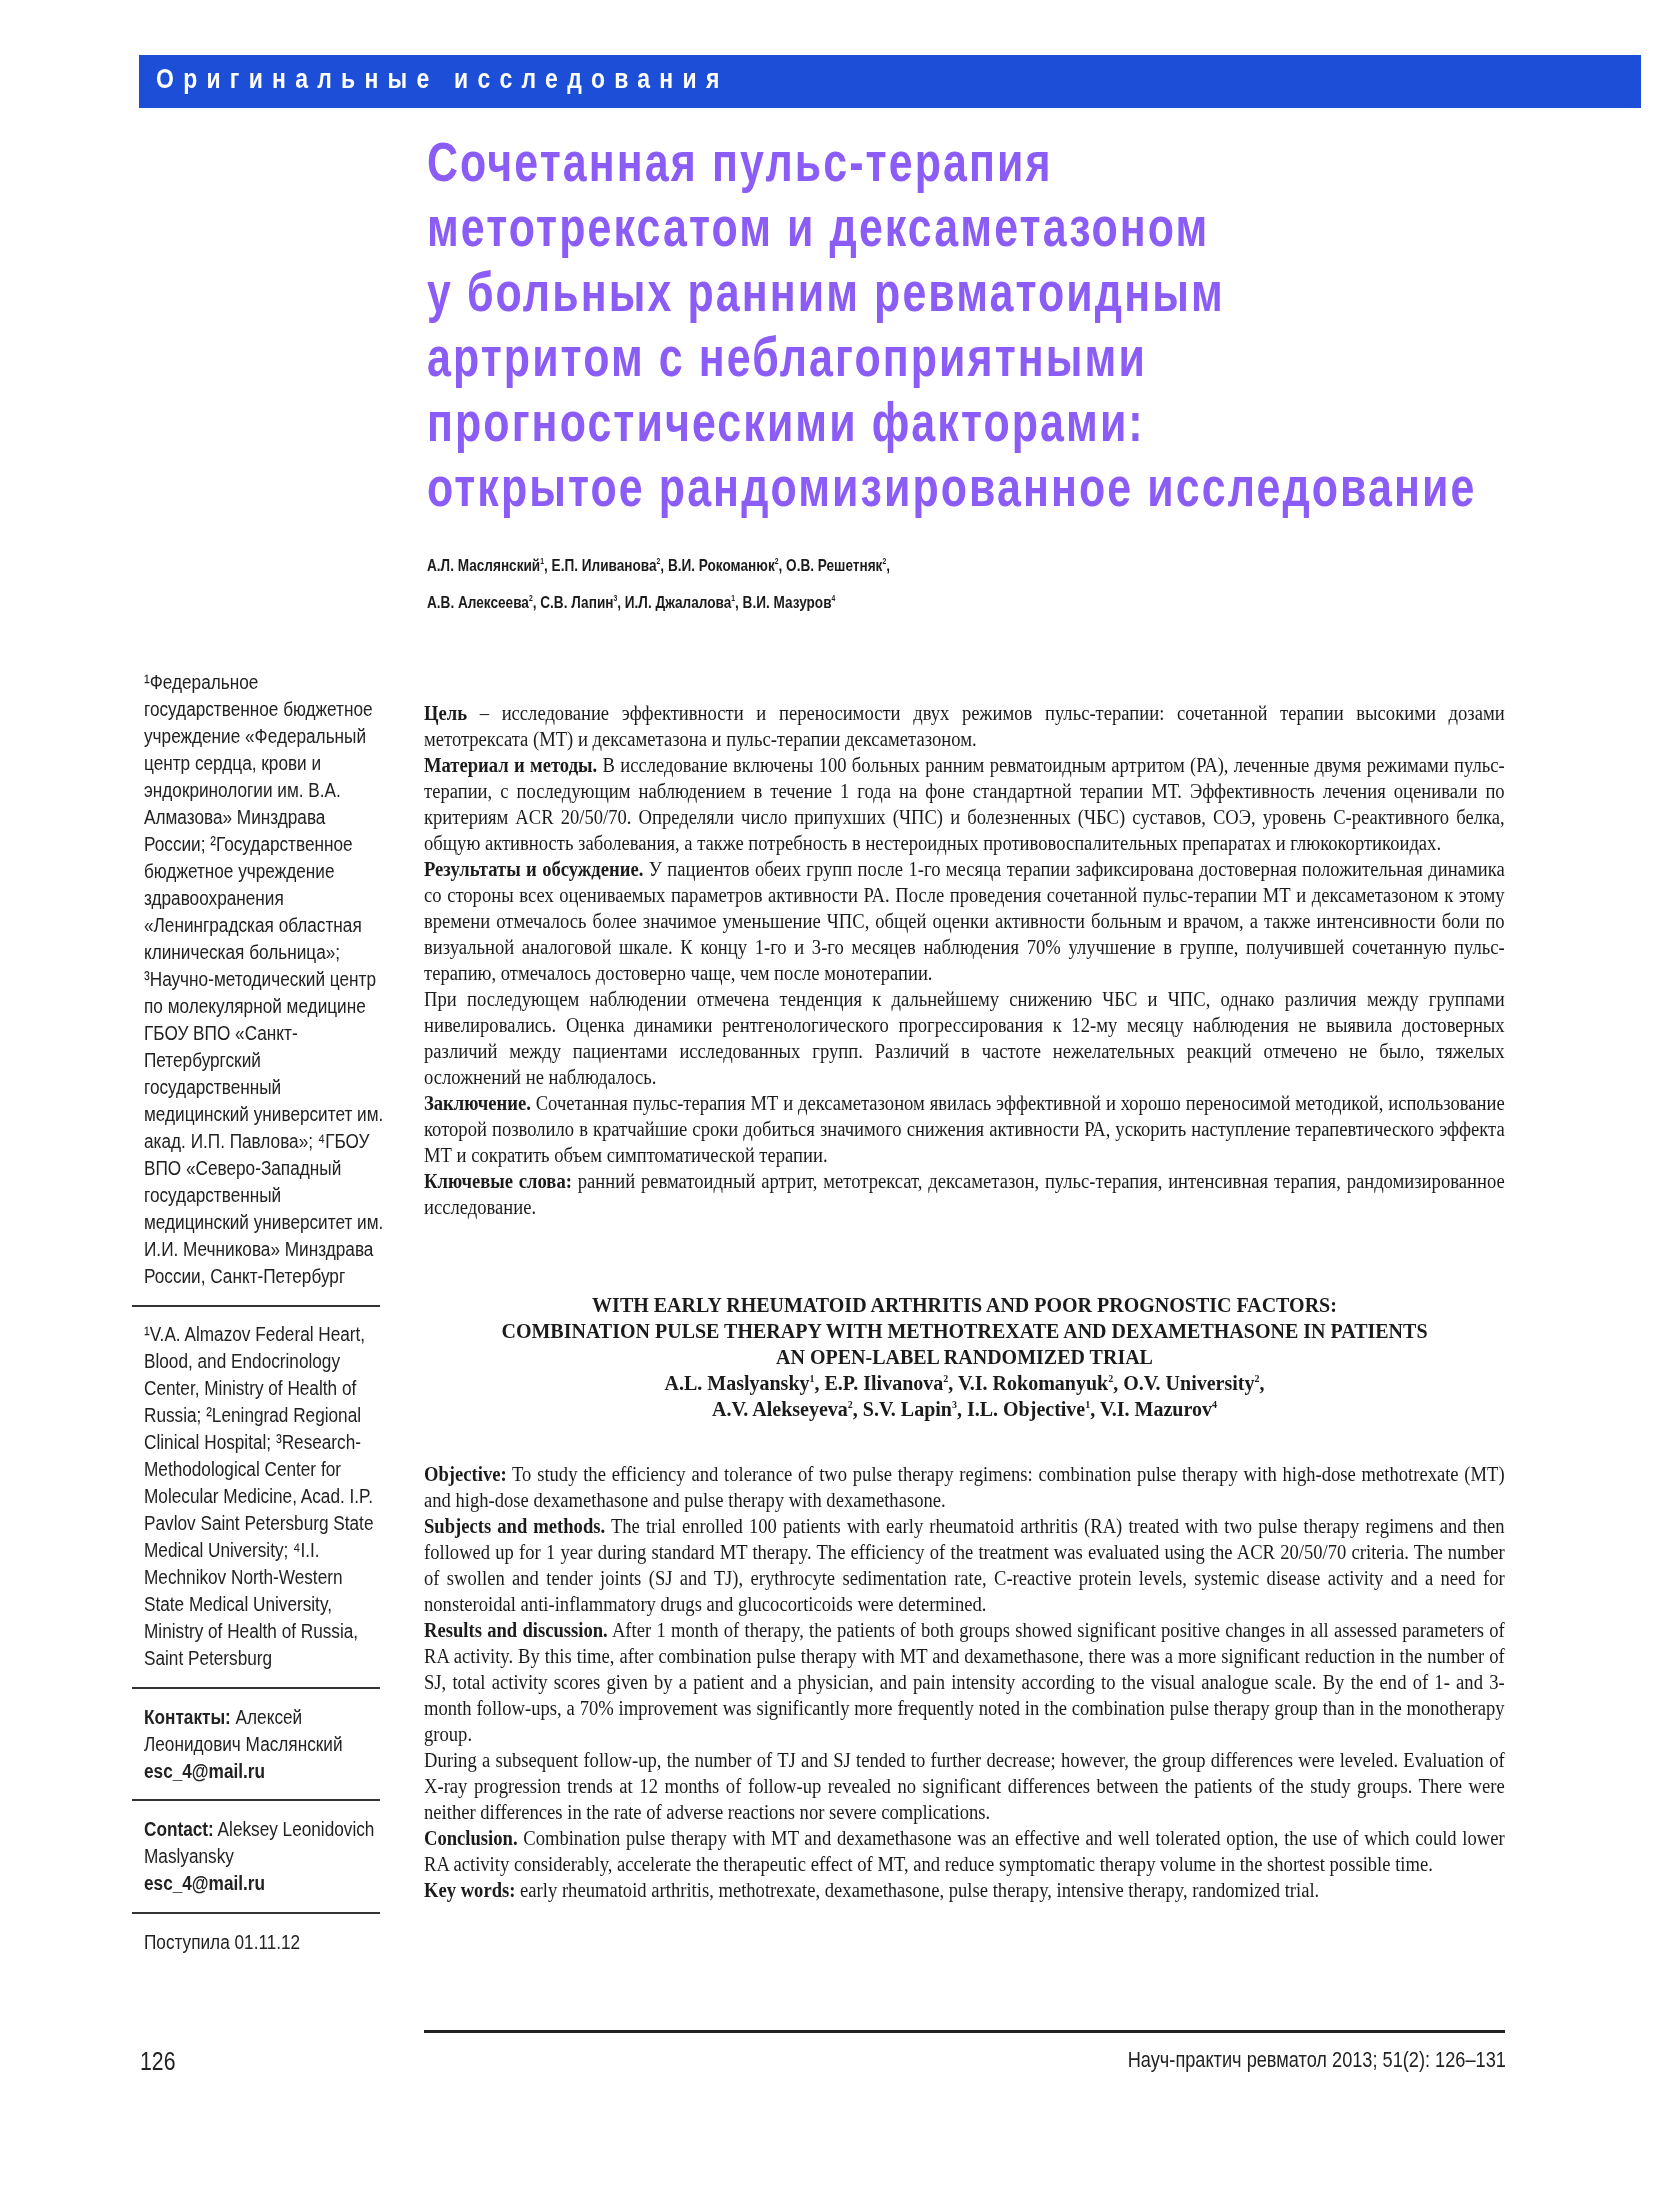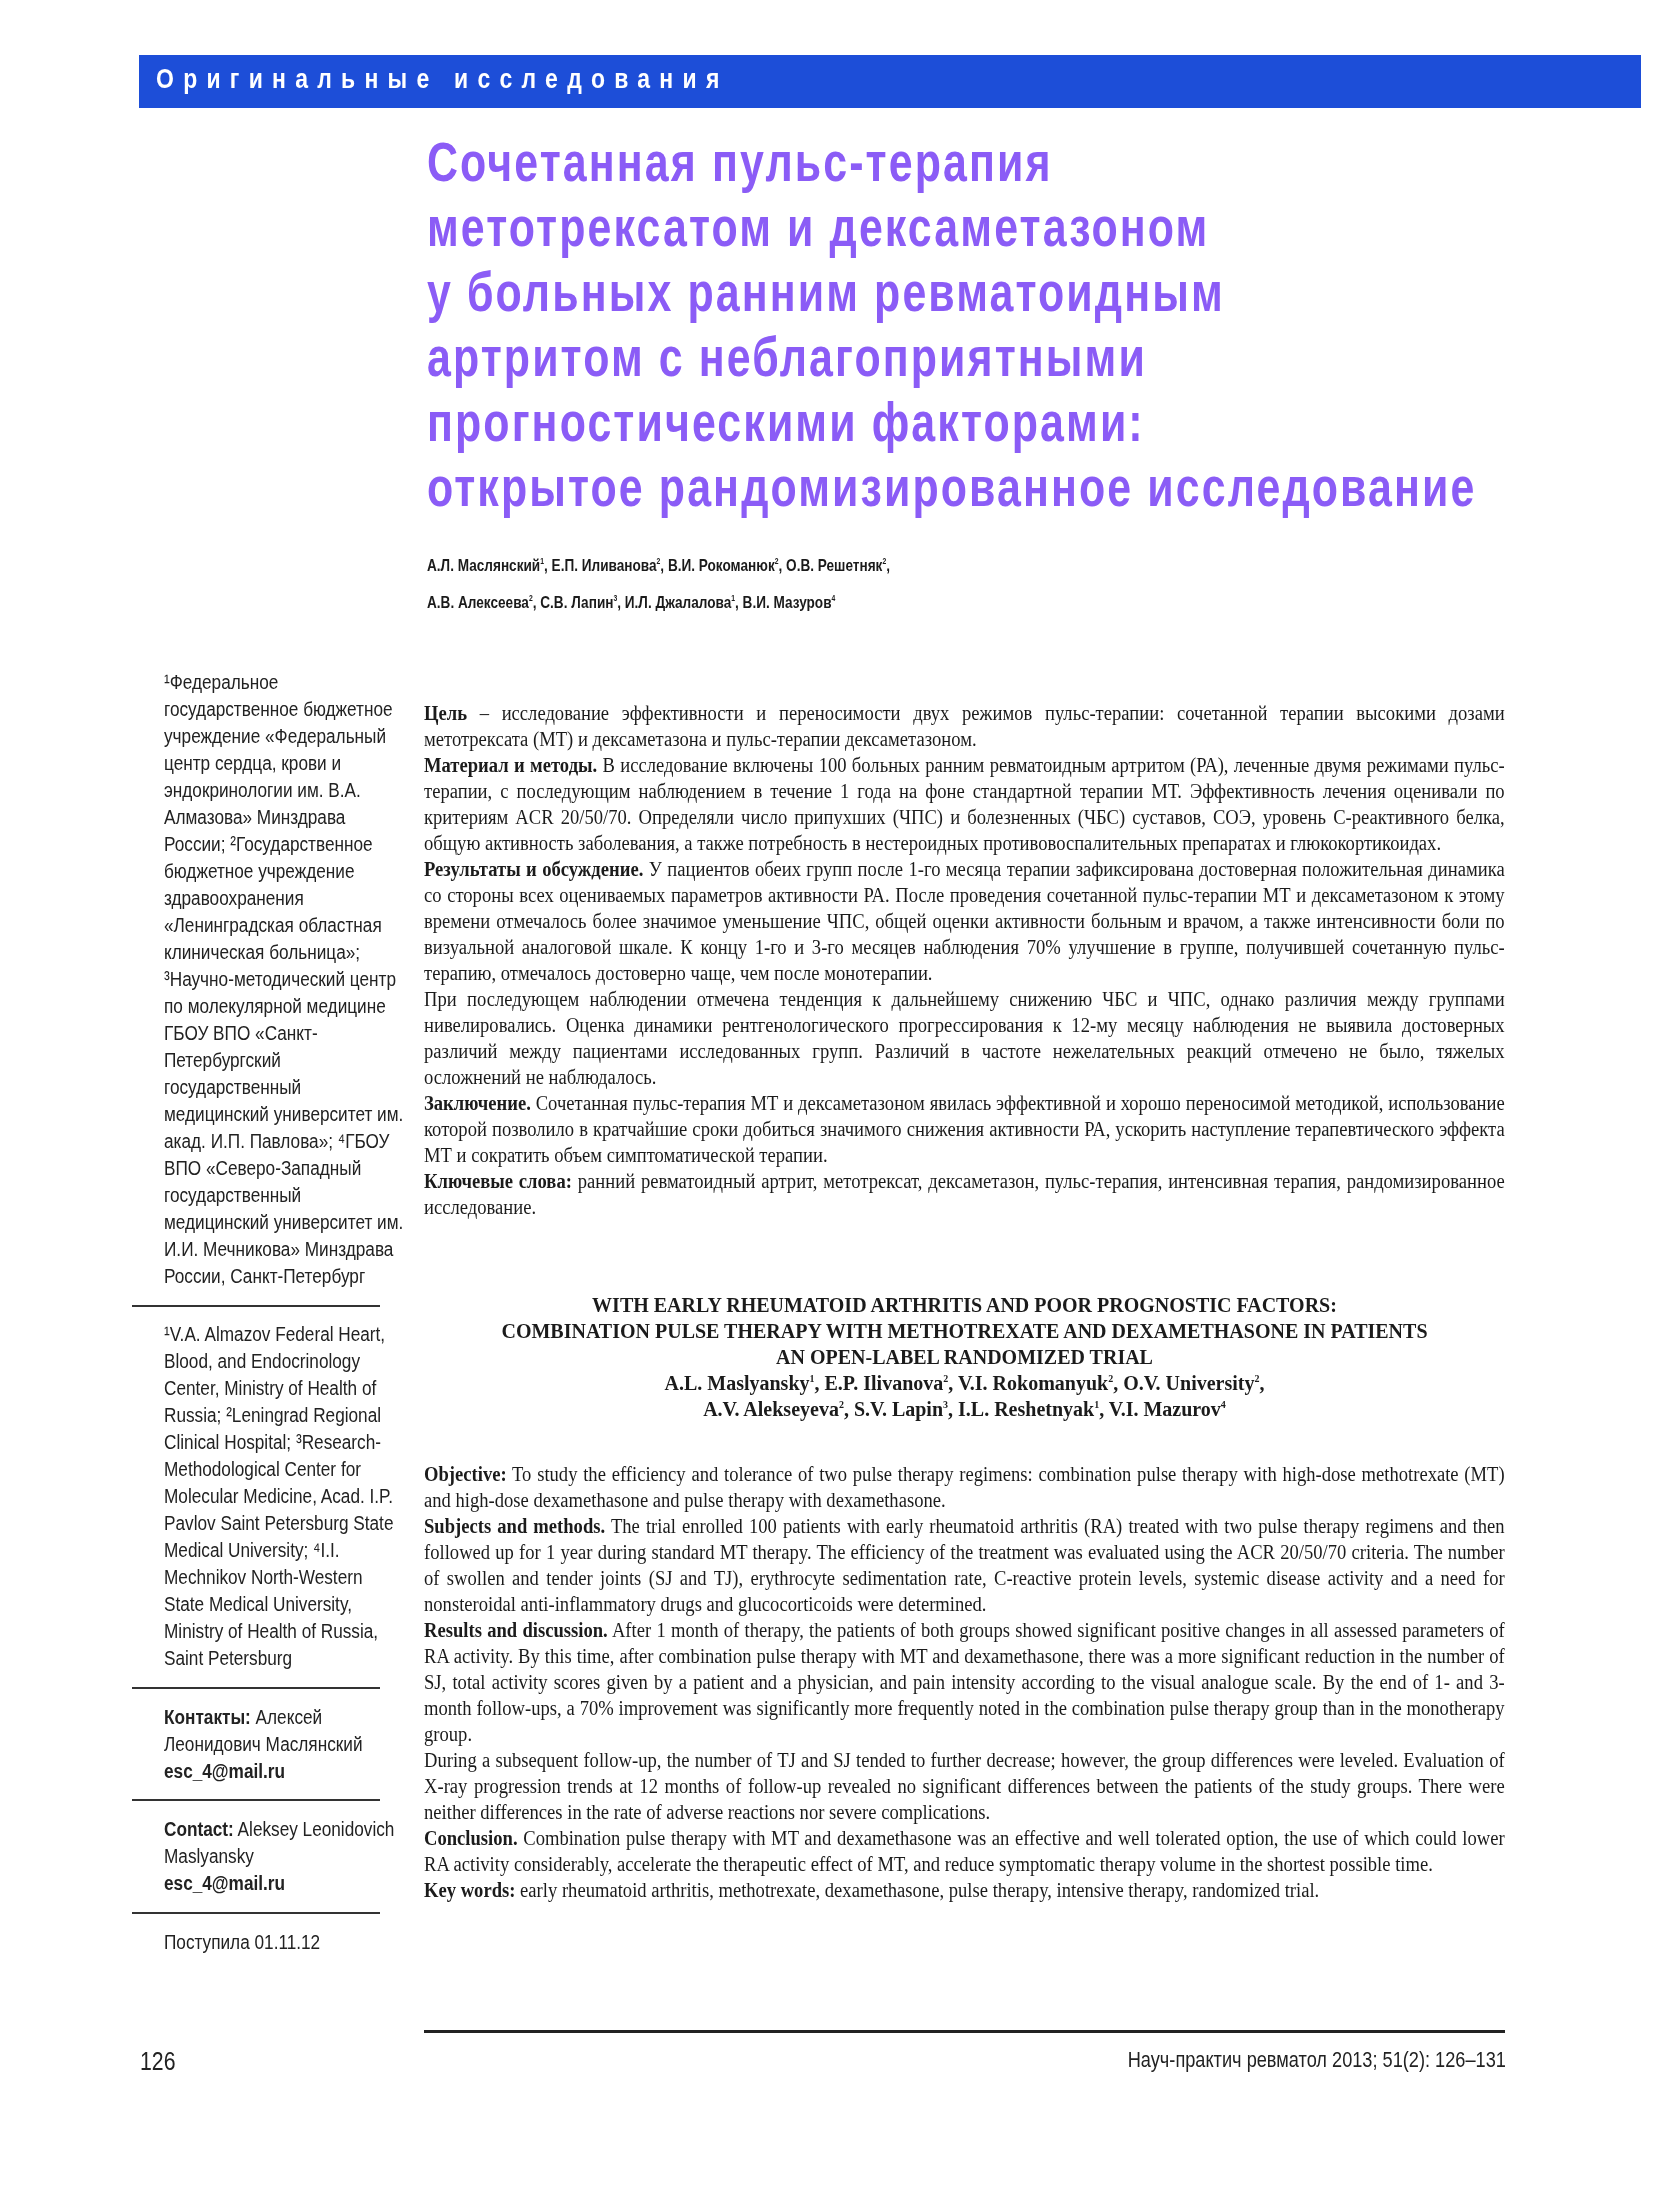--- a/index.html
+++ b/index.html
@@ -25,21 +25,21 @@
     font-family:"Liberation Sans", sans-serif; font-weight:bold;
     font-size:17px; line-height:37px; color:#1b1b1b;
   }
   .authors div { white-space:nowrap; transform:scaleX(0.8); transform-origin:left center; }
   sup { font-size:0.5em; vertical-align:super; line-height:0; }
 
   .sidebar {
     position:absolute; left:139px; top:669px; width:240px;
     font-family:"Liberation Sans", sans-serif; font-size:18.7px; line-height:26px; color:#222;
   }
-  .sidebar .block { padding:0 0 0 5.3px;margin-left:20px; }
+  .sidebar .block { padding:0 0 0 5.3px; }
   .sidebar .rule { height:2px; background:#333; margin:14.7px 0 14.7px -6.7px; width:248px; }
   .sidebar .cond { font-family:"Liberation Sans", sans-serif; font-size:20px; line-height:27px;
     transform:scaleX(0.86); transform-origin:left top; width:280px; }
   .sidebar b { font-weight:bold; }
 
   .main {
     position:absolute; left:424px; top:700px; width:1081px;
     font-family:"Liberation Serif", serif; font-size:20px; line-height:26px; color:#1b1b1b;
     text-align:justify;
   }
@@ -127,21 +127,21 @@
       <p><b>Заключение.</b><span> Сочетанная пульс-терапия МТ и дексаметазоном явилась эффективной и хорошо переносимой методикой, использование которой позволило в кратчайшие сроки добиться значимого снижения активности РА, ускорить наступление терапевтического эффекта МТ и сократить объем симптоматической терапии.</span></p>
       <p><b>Ключевые слова:</b><span> ранний ревматоидный артрит, метотрексат, дексаметазон, пульс-терапия, интенсивная терапия, рандомизированное исследование.</span></p>
     </div>
 </div>
 
 <div class="en-title">
   <div>WITH EARLY RHEUMATOID ARTHRITIS AND POOR PROGNOSTIC FACTORS:</div>
   <div>COMBINATION PULSE THERAPY WITH METHOTREXATE AND DEXAMETHASONE IN PATIENTS</div>
   <div>AN OPEN-LABEL RANDOMIZED TRIAL</div>
   <div><span>A.L. Maslyansky</span><sup>1</sup>, <span>E.P. Ilivanova</span><sup>2</sup>, <span>V.I. Rokomanyuk</span><sup>2</sup>, <span>O.V. University</span><sup>2</sup>,</div>
-  <div><span>A.V. Alekseyeva</span><sup>2</sup>, <span>S.V. Lapin</span><sup>3</sup>, <span>I.L. Reshetnyak</span><sup>1</sup>, <span>V.I. Mazurov</span><sup>4</sup></div>
+  <div><span>A.V. Alekseyeva</span><sup>2</sup>, <span>S.V. Lapin</span><sup>3</sup>, <span>I.L. Objective</span><sup>1</sup>, <span>V.I. Mazurov</span><sup>4</sup></div>
 </div>
 
 <div class="en-body">
   <div class="compress">
       <p><b>Objective:</b><span> To study the efficiency and tolerance of two pulse therapy regimens: combination pulse therapy with high-dose methotrexate (MT) and high-dose dexamethasone and pulse therapy with dexamethasone.</span></p>
       <p><b>Subjects and methods.</b><span> The trial enrolled 100 patients with early rheumatoid arthritis (RA) treated with two pulse therapy regimens and then followed up for 1 year during standard MT therapy. The efficiency of the treatment was evaluated using the ACR 20/50/70 criteria. The number of swollen and tender joints (SJ and TJ), erythrocyte sedimentation rate, C-reactive protein levels, systemic disease activity and a need for nonsteroidal anti-inflammatory drugs and glucocorticoids were determined.</span></p>
       <p><b>Results and discussion.</b><span> After 1 month of therapy, the patients of both groups showed significant positive changes in all assessed parameters of RA activity. By this time, after combination pulse therapy with MT and dexamethasone, there was a more significant reduction in the number of SJ, total activity scores given by a patient and a physician, and pain intensity according to the visual analogue scale. By the end of 1- and 3-month follow-ups, a 70% improvement was significantly more frequently noted in the combination pulse therapy group than in the monotherapy group.</span></p>
       <p><span>During a subsequent follow-up, the number of TJ and SJ tended to further decrease; however, the group differences were leveled. Evaluation of X-ray progression trends at 12 months of follow-up revealed no significant differences between the patients of the study groups. There were neither differences in the rate of adverse reactions nor severe complications.</span></p>
       <p><b>Conclusion.</b><span> Combination pulse therapy with MT and dexamethasone was an effective and well tolerated option, the use of which could lower RA activity considerably, accelerate the therapeutic effect of MT, and reduce symptomatic therapy volume in the shortest possible time.</span></p>
       <p><b>Key words:</b><span> early rheumatoid arthritis, methotrexate, dexamethasone, pulse therapy, intensive therapy, randomized trial.</span></p>

